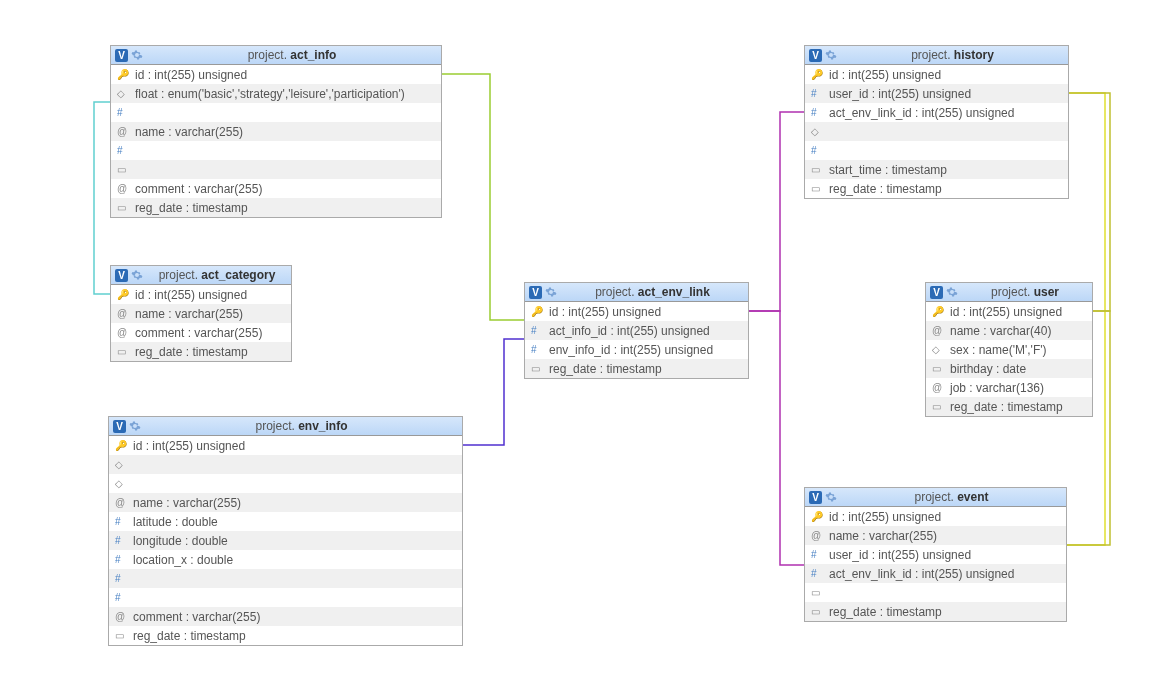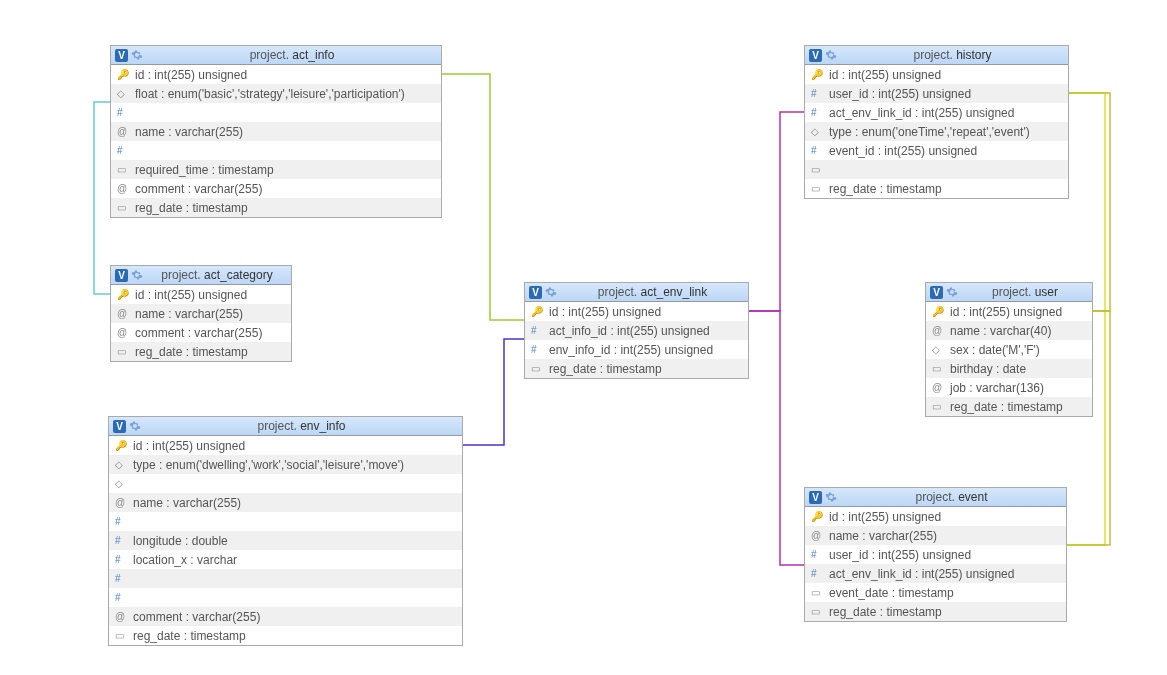--- a/index.html
+++ b/index.html
@@ -46,21 +46,21 @@
     position: relative;
   }
   .gear-icon svg { display: block; }
   .table-title {
     flex: 1;
     text-align: center;
     font-size: 12px;
     color: #555;
     white-space: nowrap;
   }
-  .table-title b { color: #333; font-weight: normal; }
+  .table-title b { color: #333; font-weight: bold; }
   .row {
     display: flex;
     align-items: center;
     height: 19px;
     padding: 0 6px;
     white-space: nowrap;
     overflow: hidden;
   }
   .row:nth-child(even) { background: #f0f0f0; }
   .col-icon {
@@ -125,21 +125,20 @@
         </div>
         <div class="row">
           <span class="col-icon at-icon">@</span>
           <span class="col-text">name : varchar(255)</span>
         </div>
         <div class="row">
           <span class="col-icon hash-icon">#</span>
         </div>
         <div class="row">
           <span class="col-icon dt-icon">▭</span>
-          <span class="col-text">required_time : timestamp</span>
         </div>
         <div class="row">
           <span class="col-icon at-icon">@</span>
           <span class="col-text">comment : varchar(255)</span>
         </div>
         <div class="row">
           <span class="col-icon dt-icon">▭</span>
           <span class="col-text">reg_date : timestamp</span>
         </div>
       </div>
@@ -162,28 +161,27 @@
         <div class="row">
           <span class="col-icon hash-icon">#</span>
           <span class="col-text">user_id : int(255) unsigned</span>
         </div>
         <div class="row">
           <span class="col-icon hash-icon">#</span>
           <span class="col-text">act_env_link_id : int(255) unsigned</span>
         </div>
         <div class="row">
           <span class="col-icon diamond-icon">◇</span>
-          <span class="col-text">type : enum('oneTime','repeat','event')</span>
-        </div>
-        <div class="row">
-          <span class="col-icon hash-icon">#</span>
-          <span class="col-text">event_id : int(255) unsigned</span>
-        </div>
-        <div class="row">
-          <span class="col-icon dt-icon">▭</span>
+        </div>
+        <div class="row">
+          <span class="col-icon hash-icon">#</span>
+        </div>
+        <div class="row">
+          <span class="col-icon dt-icon">▭</span>
+          <span class="col-text">start_time : timestamp</span>
         </div>
         <div class="row">
           <span class="col-icon dt-icon">▭</span>
           <span class="col-text">reg_date : timestamp</span>
         </div>
       </div>
     </div>
     <div class="table" style="left: 110px; top: 265px; width: 182px;">
       <div class="table-header">
         <span class="v-icon">V</span>
@@ -256,21 +254,21 @@
         <div class="row">
           <span class="col-icon key-icon">🔑</span>
           <span class="col-text">id : int(255) unsigned</span>
         </div>
         <div class="row">
           <span class="col-icon at-icon">@</span>
           <span class="col-text">name : varchar(40)</span>
         </div>
         <div class="row">
           <span class="col-icon diamond-icon">◇</span>
-          <span class="col-text">sex : date('M','F')</span>
+          <span class="col-text">sex : name('M','F')</span>
         </div>
         <div class="row">
           <span class="col-icon dt-icon">▭</span>
           <span class="col-text">birthday : date</span>
         </div>
         <div class="row">
           <span class="col-icon at-icon">@</span>
           <span class="col-text">job : varchar(136)</span>
         </div>
         <div class="row">
@@ -289,39 +287,39 @@
         </span>
         <span class="table-title">project. <b>env_info</b></span>
       </div>
       <div class="rows">
         <div class="row">
           <span class="col-icon key-icon">🔑</span>
           <span class="col-text">id : int(255) unsigned</span>
         </div>
         <div class="row">
           <span class="col-icon diamond-icon">◇</span>
-          <span class="col-text">type : enum('dwelling','work','social','leisure','move')</span>
         </div>
         <div class="row">
           <span class="col-icon diamond-icon">◇</span>
         </div>
         <div class="row">
           <span class="col-icon at-icon">@</span>
           <span class="col-text">name : varchar(255)</span>
         </div>
         <div class="row">
           <span class="col-icon hash-icon">#</span>
+          <span class="col-text">latitude : double</span>
         </div>
         <div class="row">
           <span class="col-icon hash-icon">#</span>
           <span class="col-text">longitude : double</span>
         </div>
         <div class="row">
           <span class="col-icon hash-icon">#</span>
-          <span class="col-text">location_x : varchar</span>
+          <span class="col-text">location_x : double</span>
         </div>
         <div class="row">
           <span class="col-icon hash-icon">#</span>
         </div>
         <div class="row">
           <span class="col-icon hash-icon">#</span>
         </div>
         <div class="row">
           <span class="col-icon at-icon">@</span>
           <span class="col-text">comment : varchar(255)</span>
@@ -354,21 +352,20 @@
         <div class="row">
           <span class="col-icon hash-icon">#</span>
           <span class="col-text">user_id : int(255) unsigned</span>
         </div>
         <div class="row">
           <span class="col-icon hash-icon">#</span>
           <span class="col-text">act_env_link_id : int(255) unsigned</span>
         </div>
         <div class="row">
           <span class="col-icon dt-icon">▭</span>
-          <span class="col-text">event_date : timestamp</span>
         </div>
         <div class="row">
           <span class="col-icon dt-icon">▭</span>
           <span class="col-text">reg_date : timestamp</span>
         </div>
       </div>
     </div>
   </div>
 
 </body></html>

